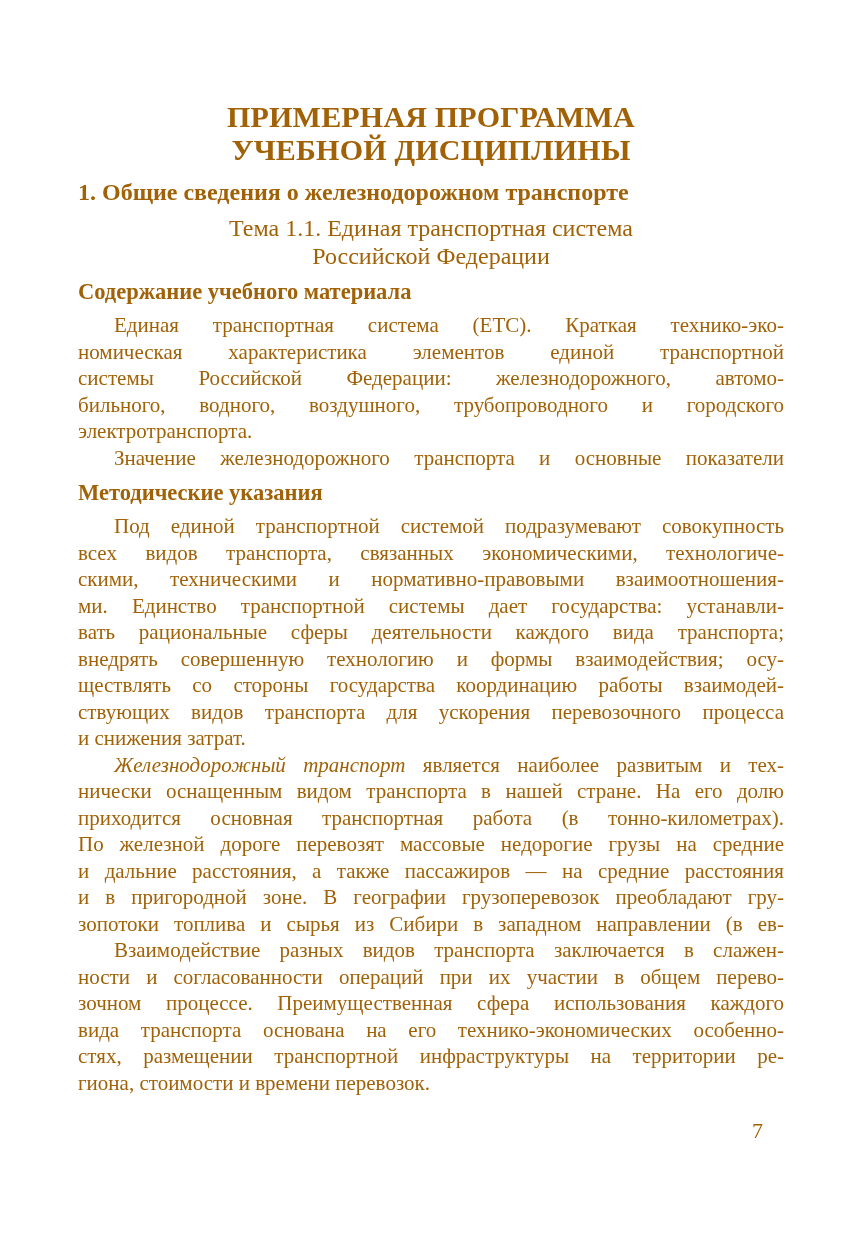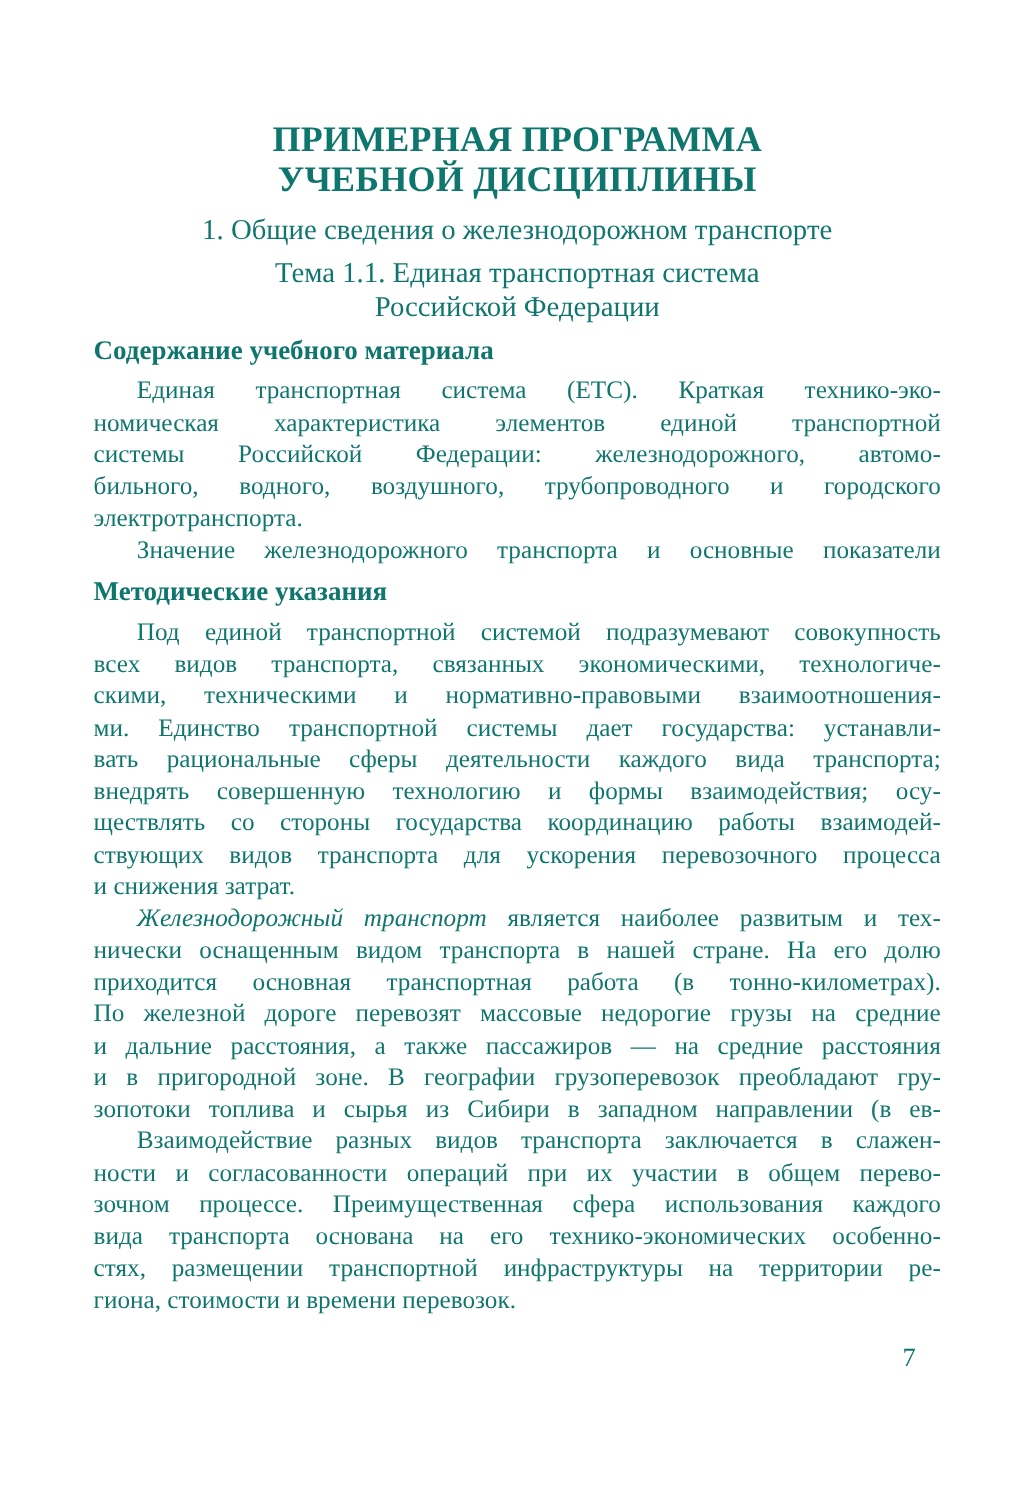--- a/index.html
+++ b/index.html
@@ -6,43 +6,43 @@
     margin: 0;
     padding: 0;
     background: #e8e8e8;
   }
   .page {
     position: relative;
     width: 857px;
     height: 1241px;
     margin: 0 auto;
     background: #ffffff;
-    color: #0f766e;
+    color: #a16207;
     font-family: "Liberation Serif", "DejaVu Serif", serif;
     overflow: hidden;
   }
   .text-block {
     position: absolute;
     left: 78px;
     top: 0;
     width: 706px;
   }
   .doc-title {
     margin: 100px 0 0 0;
     text-align: center;
     font-weight: bold;
     font-size: 30px;
     line-height: 33px;
     white-space: pre-line;
     letter-spacing: 0.2px;
   }
   .section-heading {
     margin: 12px 0 0 0;
-    text-align: center;
-    font-weight: normal;
+    text-align: left;
+    font-weight: bold;
     font-size: 24px;
     line-height: 28px;
   }
   .topic-heading {
     margin: 8px 0 0 0;
     text-align: center;
     font-weight: normal;
     font-size: 24px;
     line-height: 28px;
     white-space: pre-line;

